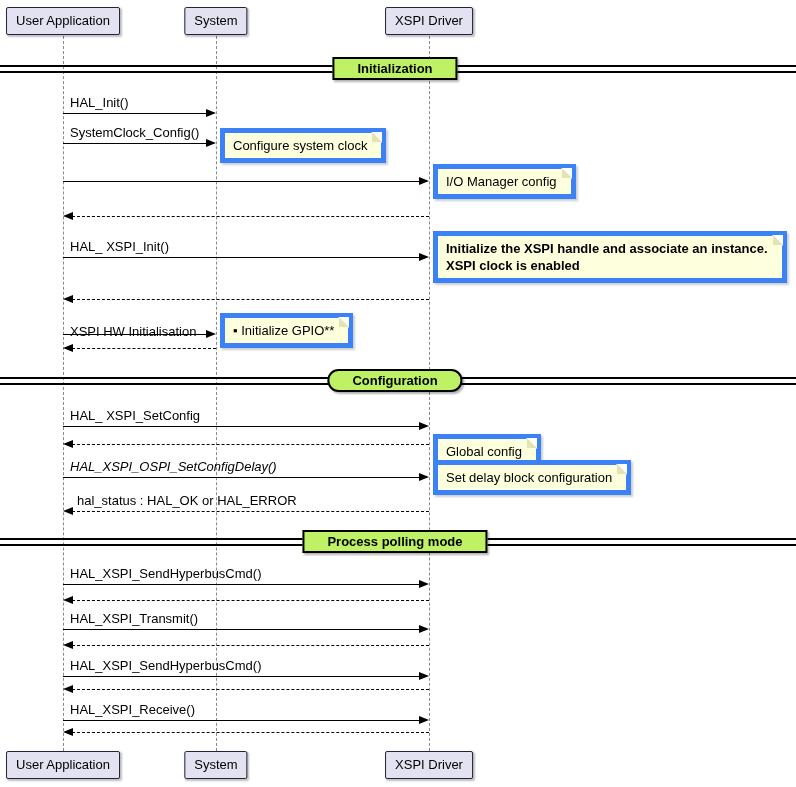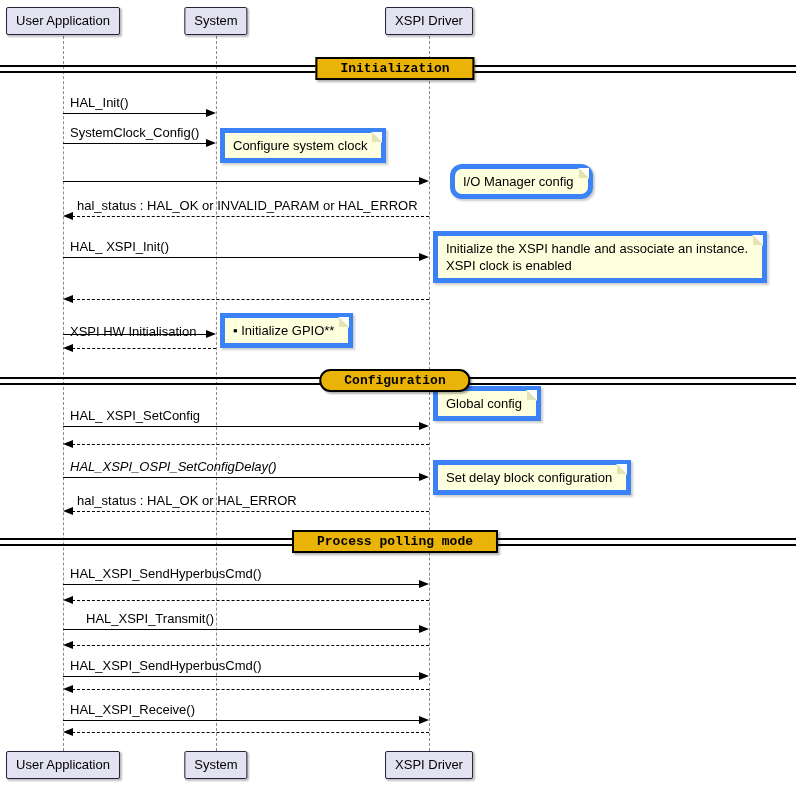--- a/index.html
+++ b/index.html
@@ -26,28 +26,27 @@
     box-shadow:1.5px 1.5px 2px rgba(0,0,0,0.25);
     line-height:16px;
   }
   .divider-line{
     position:absolute;left:0;width:796px;height:0;
     border-top:2px solid #000;
   }
   .divider-box{
     position:absolute;
     transform:translateX(-50%);
-    background:#eab308;
+    background:#bef264;
     border:2px solid #000;
     padding:2px 23px;
     font-weight:bold;
     white-space:nowrap;
     box-shadow:2px 2px 2px rgba(0,0,0,0.3);
     line-height:15px;
-    font-family:Liberation Mono, monospace;
   }
   .msg-label{
     position:absolute;
     white-space:nowrap;
     height:16px;line-height:16px;
   }
   .msg-line-solid{
     position:absolute;height:0;
     border-top:1.5px solid #000;
   }
@@ -69,21 +68,21 @@
   }
   .note{
     position:absolute;
     background:#FEFFDD;
     border:5px solid #3b82f6;
     padding:4px 14px 4px 8px;
     white-space:pre-line;
     line-height:17px;
     box-shadow:1.5px 1.5px 2px rgba(0,0,0,0.2);
   }
-  .note.bold{font-weight:normal;}
+  .note.bold{font-weight:bold;}
   .note::before{
     content:"";position:absolute;top:-1px;right:-1px;
     width:0;height:0;
     border-top:11px solid #ffffff;
     border-left:11px solid transparent;
   }
   .note::after{
     content:"";position:absolute;top:-1px;right:-1px;
     width:0;height:0;
     border-bottom:10px solid #e3e3b4;
@@ -106,21 +105,20 @@
     <div class="msg-line-solid" style="left: 63px; top: 113px; width: 144px;"></div>
     <div class="arrowhead-right" style="left: 206px; top: 109px;"></div>
     <div class="msg-label" style="left: 70px; top: 95px;">HAL_Init()</div>
     <div class="msg-line-solid" style="left: 63px; top: 143px; width: 144px;"></div>
     <div class="arrowhead-right" style="left: 206px; top: 139px;"></div>
     <div class="msg-label" style="left: 70px; top: 125px;">SystemClock_Config()</div>
     <div class="msg-line-solid" style="left: 63px; top: 181px; width: 357px;"></div>
     <div class="arrowhead-right" style="left: 419px; top: 177px;"></div>
     <div class="msg-line-return" style="left: 72px; top: 216px; width: 357px;"></div>
     <div class="arrowhead-left" style="left: 63px; top: 212px;"></div>
-    <div class="msg-label" style="left: 77px; top: 198px;">hal_status : HAL_OK or INVALID_PARAM or HAL_ERROR</div>
     <div class="msg-line-solid" style="left: 63px; top: 257px; width: 357px;"></div>
     <div class="arrowhead-right" style="left: 419px; top: 253px;"></div>
     <div class="msg-label" style="left: 70px; top: 239px;">HAL_ XSPI_Init()</div>
     <div class="msg-line-return" style="left: 72px; top: 299px; width: 357px;"></div>
     <div class="arrowhead-left" style="left: 63px; top: 295px;"></div>
     <div class="msg-line-solid" style="left: 63px; top: 334px; width: 144px;"></div>
     <div class="arrowhead-right" style="left: 206px; top: 330px;"></div>
     <div class="msg-label" style="left: 70px; top: 324px;">XSPI HW Initialisation</div>
     <div class="msg-line-return" style="left: 72px; top: 348px; width: 144px;"></div>
     <div class="arrowhead-left" style="left: 63px; top: 344px;"></div>
@@ -135,39 +133,39 @@
     <div class="msg-line-return" style="left: 72px; top: 511px; width: 357px;"></div>
     <div class="arrowhead-left" style="left: 63px; top: 507px;"></div>
     <div class="msg-label" style="left: 77px; top: 493px;">hal_status : HAL_OK or HAL_ERROR</div>
     <div class="msg-line-solid" style="left: 63px; top: 584px; width: 357px;"></div>
     <div class="arrowhead-right" style="left: 419px; top: 580px;"></div>
     <div class="msg-label" style="left: 70px; top: 566px;">HAL_XSPI_SendHyperbusCmd()</div>
     <div class="msg-line-return" style="left: 72px; top: 600px; width: 357px;"></div>
     <div class="arrowhead-left" style="left: 63px; top: 596px;"></div>
     <div class="msg-line-solid" style="left: 63px; top: 629px; width: 357px;"></div>
     <div class="arrowhead-right" style="left: 419px; top: 625px;"></div>
-    <div class="msg-label" style="left: 86px; top: 611px;">HAL_XSPI_Transmit()</div>
+    <div class="msg-label" style="left: 70px; top: 611px;">HAL_XSPI_Transmit()</div>
     <div class="msg-line-return" style="left: 72px; top: 645px; width: 357px;"></div>
     <div class="arrowhead-left" style="left: 63px; top: 641px;"></div>
     <div class="msg-line-solid" style="left: 63px; top: 676px; width: 357px;"></div>
     <div class="arrowhead-right" style="left: 419px; top: 672px;"></div>
     <div class="msg-label" style="left: 70px; top: 658px;">HAL_XSPI_SendHyperbusCmd()</div>
     <div class="msg-line-return" style="left: 72px; top: 689px; width: 357px;"></div>
     <div class="arrowhead-left" style="left: 63px; top: 685px;"></div>
     <div class="msg-line-solid" style="left: 63px; top: 720px; width: 357px;"></div>
     <div class="arrowhead-right" style="left: 419px; top: 716px;"></div>
     <div class="msg-label" style="left: 70px; top: 702px;">HAL_XSPI_Receive()</div>
     <div class="msg-line-return" style="left: 72px; top: 732px; width: 357px;"></div>
     <div class="arrowhead-left" style="left: 63px; top: 728px;"></div>
     <div class="note" style="left: 220px; top: 128px;">Configure system clock</div>
-    <div class="note" style="left: 450px; top: 164px; border-radius: 12px;">I/O Manager config</div>
+    <div class="note" style="left: 433px; top: 164px;">I/O Manager config</div>
     <div class="note bold" style="left: 433px; top: 231px;">Initialize the XSPI handle and associate an instance.
 XSPI clock is enabled</div>
     <div class="note" style="left: 220px; top: 313px;">▪ Initialize GPIO**</div>
-    <div class="note" style="left: 433px; top: 386px; text-align: center;">Global config</div>
+    <div class="note" style="left: 433px; top: 434px; text-align: center;">Global config</div>
     <div class="note" style="left: 433px; top: 460px;">Set delay block configuration</div>
     <div class="divider-box" style="left: 395px; top: 57px;">Initialization</div>
     <div class="divider-box" style="left: 395px; top: 369px; border-radius: 11px;">Configuration</div>
     <div class="divider-box" style="left: 395px; top: 530px;">Process polling mode</div>
     <div class="participant" style="left: 63px; top: 7px;">User Application</div>
     <div class="participant" style="left: 63px; top: 751px;">User Application</div>
     <div class="participant" style="left: 216px; top: 7px;">System</div>
     <div class="participant" style="left: 216px; top: 751px;">System</div>
     <div class="participant" style="left: 429px; top: 7px;">XSPI Driver</div>
     <div class="participant" style="left: 429px; top: 751px;">XSPI Driver</div>

